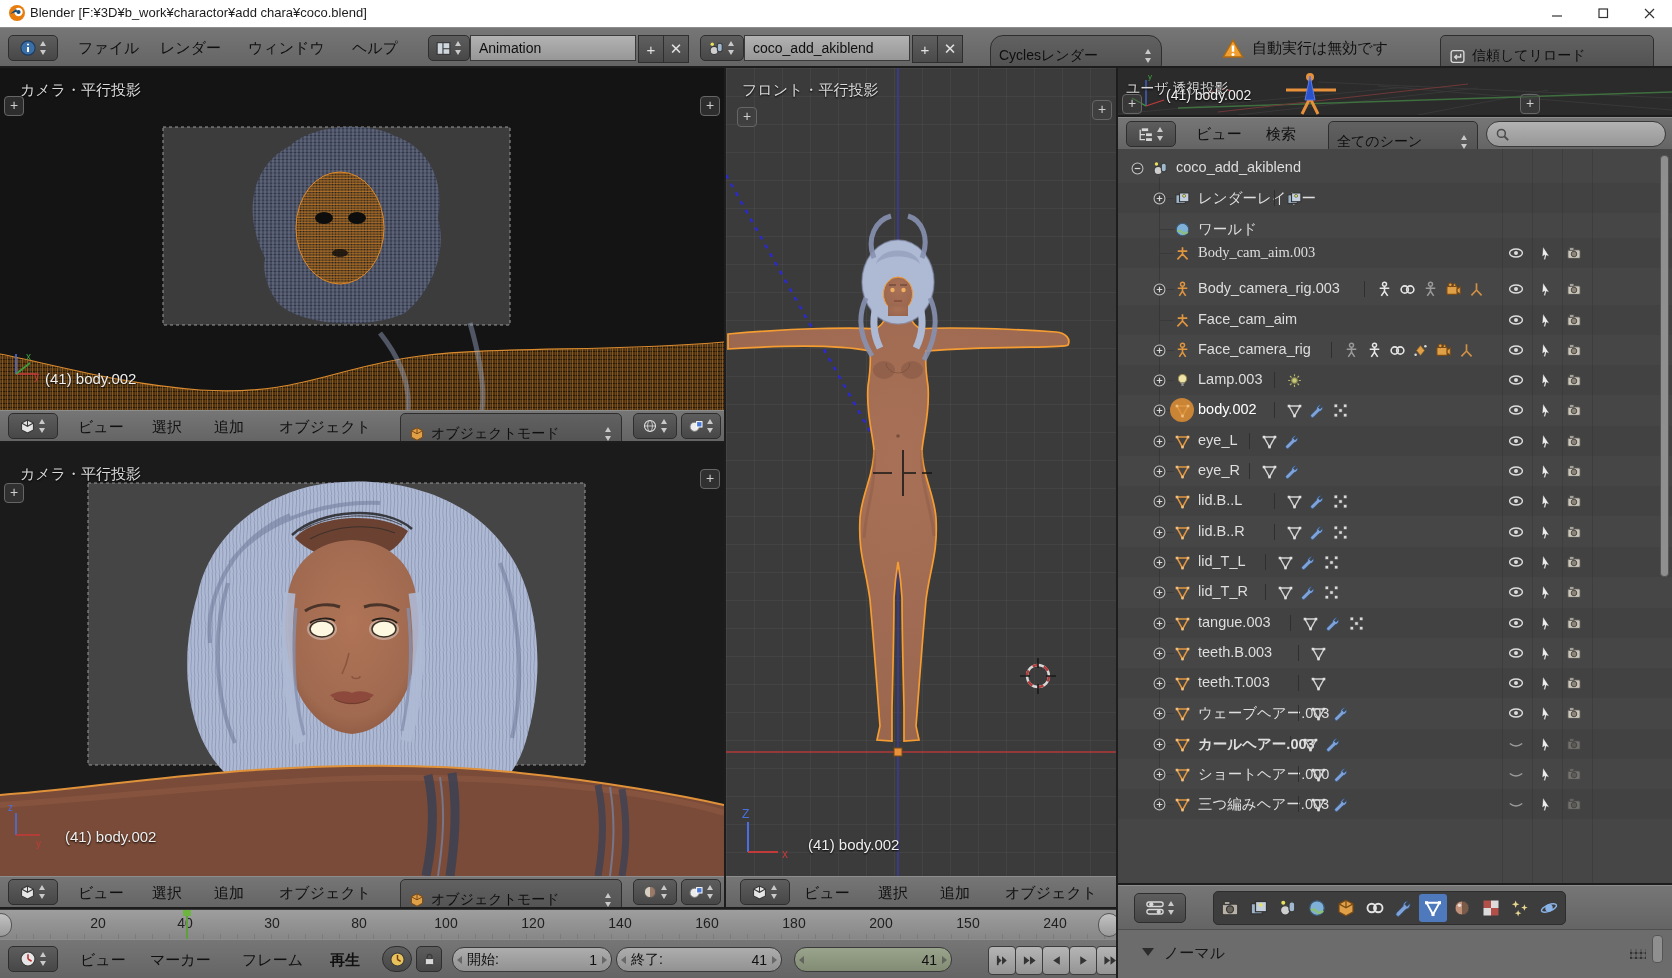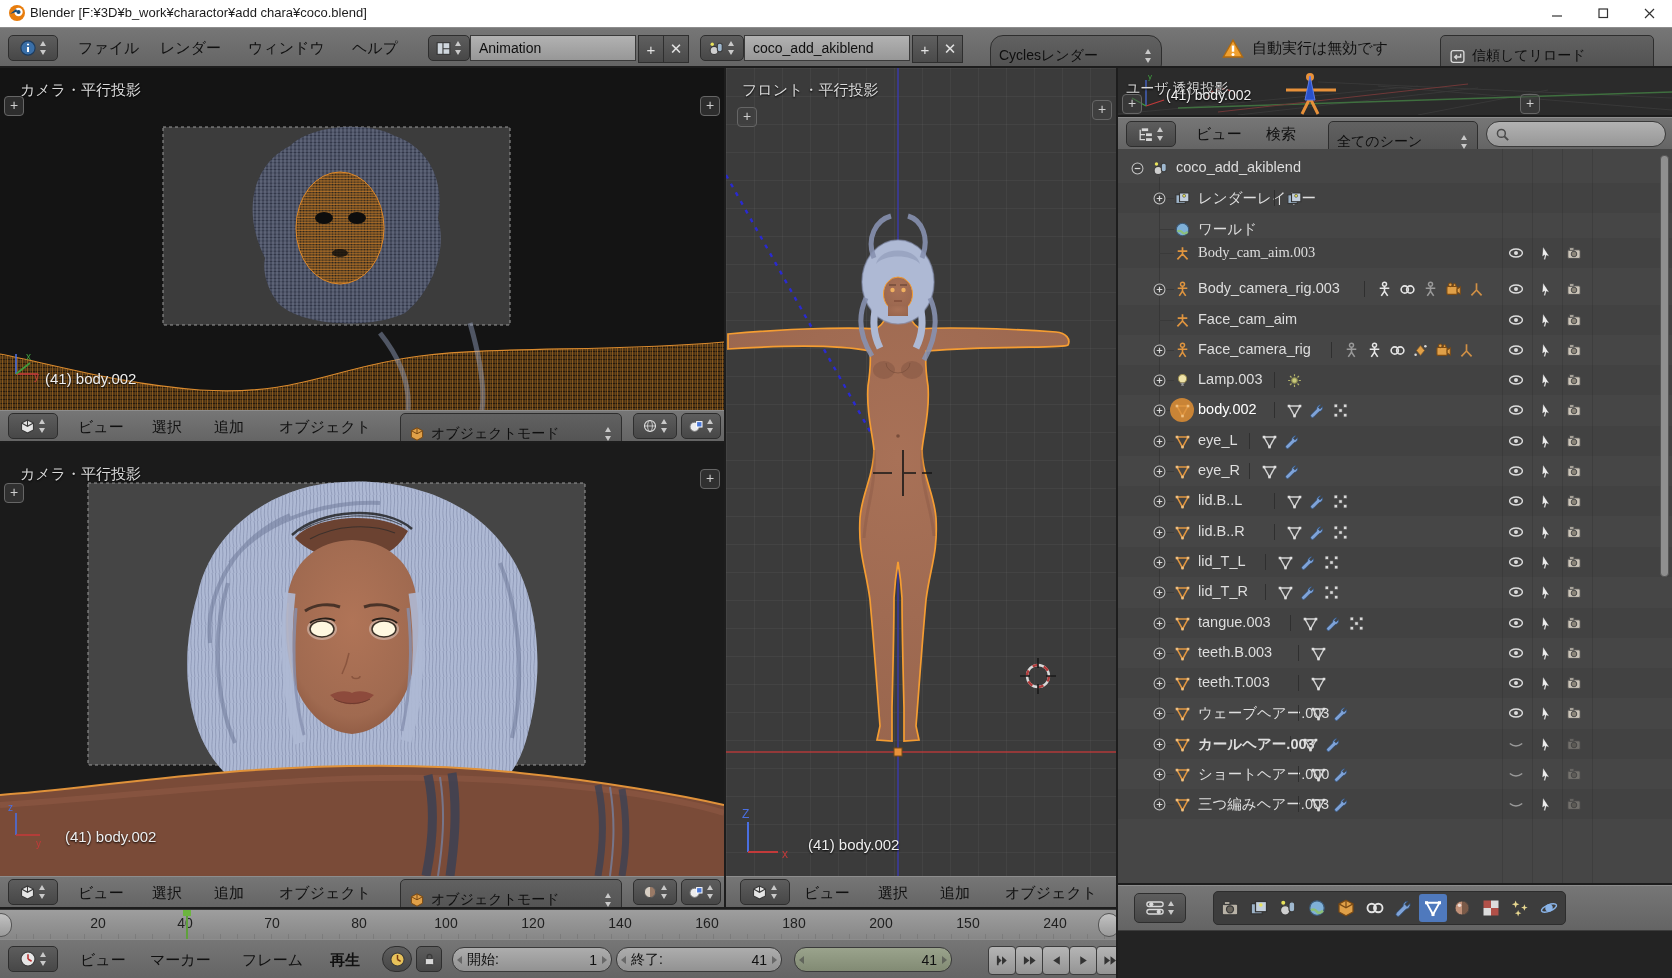--- a/index.html
+++ b/index.html
@@ -461,21 +461,21 @@
         <span class="menuitem" style="left: 214px;">追加</span>
         <span class="menuitem" style="left: 279px;">オブジェクト</span>
       </div>
   </div>
 
   <div class="abs ruler" style="left:0;top:909px;width:1116px;height:30px;overflow:hidden;">
     <div class="minor"></div>
     <div id="rulerTicks">
         <span class="tick" style="left: 98px;">20</span>
         <span class="tick" style="left: 185px;">40</span>
-        <span class="tick" style="left: 272px;">70</span>
+        <span class="tick" style="left: 272px;">30</span>
         <span class="tick" style="left: 359px;">80</span>
         <span class="tick" style="left: 446px;">100</span>
         <span class="tick" style="left: 533px;">120</span>
         <span class="tick" style="left: 620px;">140</span>
         <span class="tick" style="left: 707px;">160</span>
         <span class="tick" style="left: 794px;">180</span>
         <span class="tick" style="left: 881px;">200</span>
         <span class="tick" style="left: 968px;">150</span>
         <span class="tick" style="left: 1055px;">240</span>
       </div>
@@ -1787,20 +1787,26 @@
           <span class="icon">
             <svg width="20" height="20" viewBox="0 0 16 16">
               <circle cx="8" cy="8" r="3" fill="#8ab4e8"></circle>
               <ellipse cx="8" cy="8" rx="6.4" ry="2.5" fill="none" stroke="#8ab4e8" stroke-width="1.2" transform="rotate(-22 8 8)"></ellipse>
             </svg>
           </span>
         </div>
       </div>
   </div>
 
+  <div class="abs" style="left:1118px;top:929px;width:554px;height:49px;background:#6c6c6c;border-top:1px solid #4f4f4f;">
+    <span class="tri-down abs" style="left:24px;top:18px;"></span>
+    <span class="panelhead abs" style="left:46px;top:14px;">ノーマル</span>
+    <div class="dragdots abs" style="left:512px;top:19px;"></div>
+    <div class="oscroll abs" style="left:534px;top:5px;height:26px;width:9px;"></div>
+  </div>
 
   <div class="abs gapline" style="left:0;top:66px;width:1672px;height:2px;"></div>
   <div class="abs gapline" style="left:724px;top:68px;width:2px;height:839px;"></div>
   <div class="abs gapline" style="left:1116px;top:68px;width:2px;height:910px;"></div>
   <div class="abs gapline" style="left:0;top:441px;width:724px;height:2px;"></div>
   <div class="abs gapline" style="left:0;top:907px;width:1116px;height:2px;"></div>
   <div class="abs gapline" style="left:1118px;top:115px;width:554px;height:2px;"></div>
   <div class="abs gapline" style="left:1118px;top:883px;width:554px;height:2px;"></div>
 
 </div>

